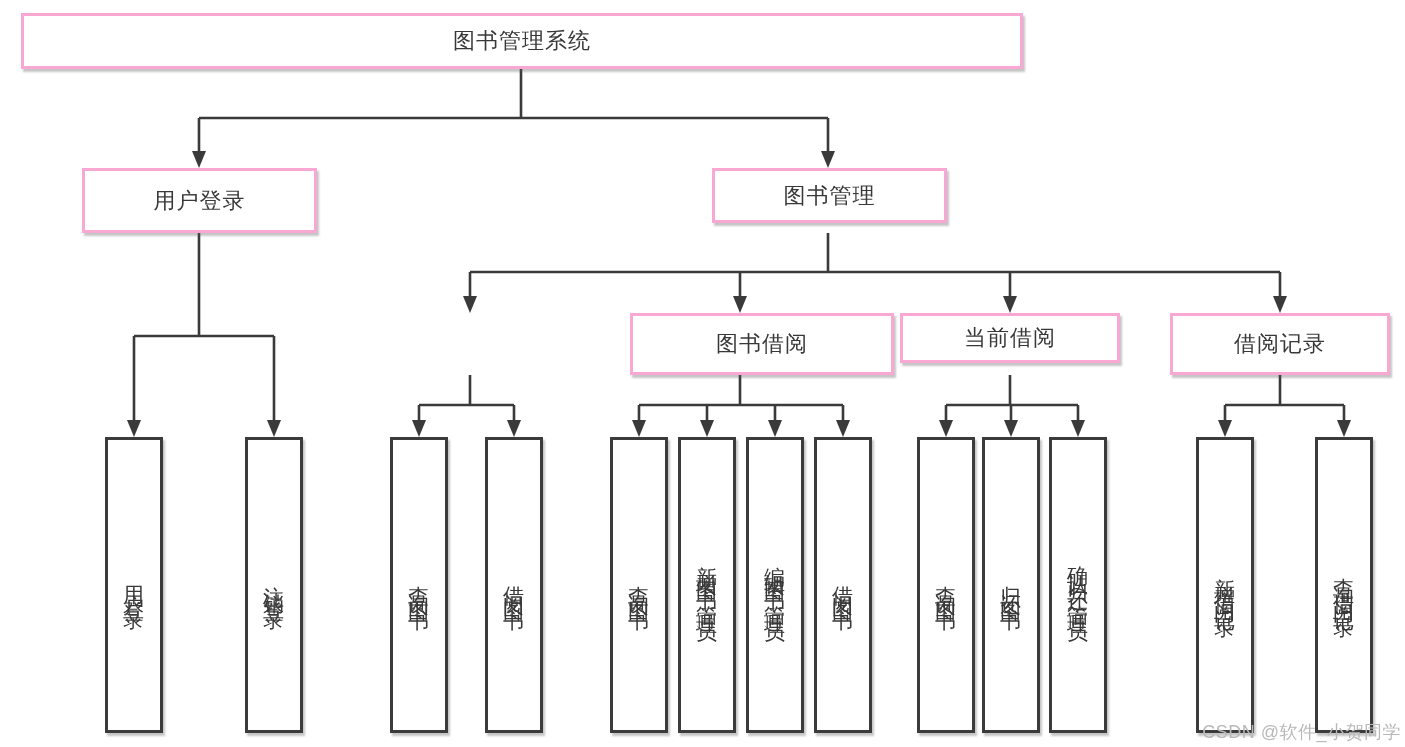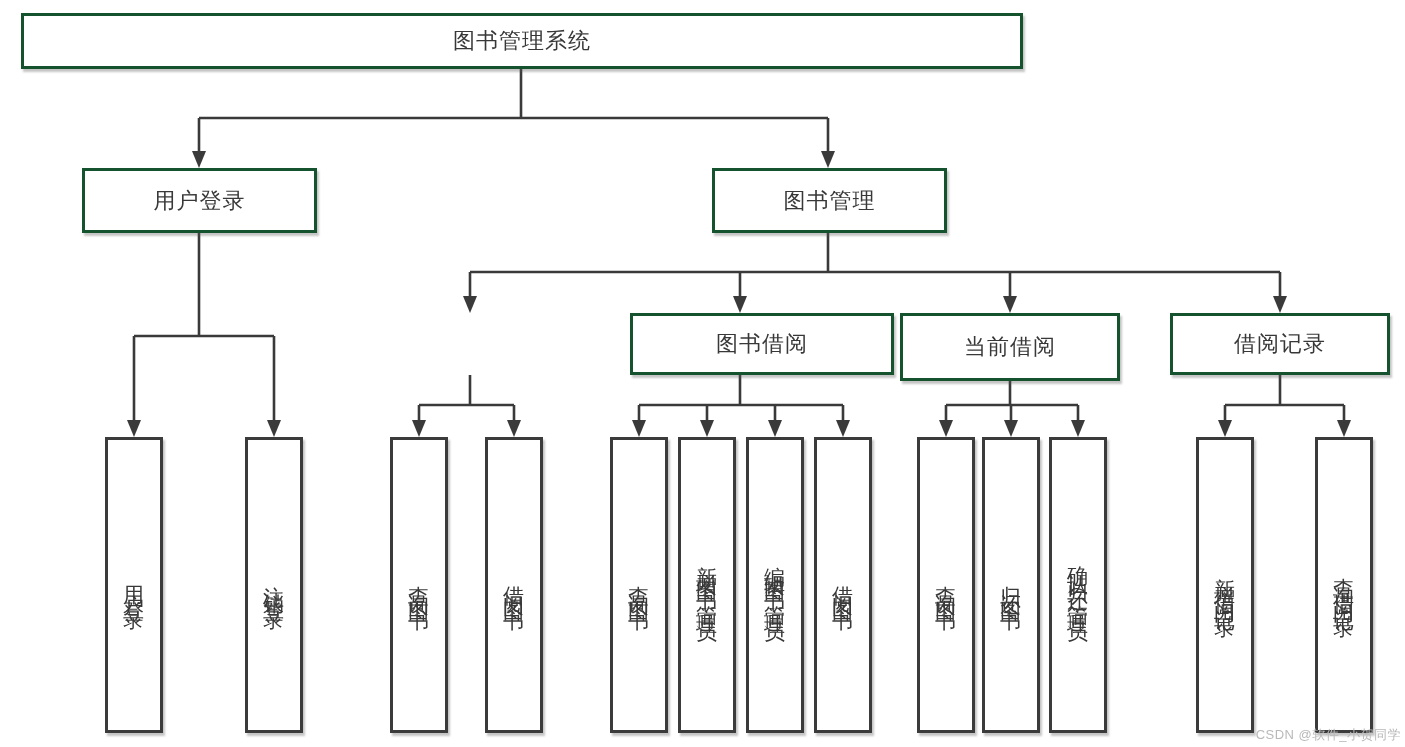--- a/index.html
+++ b/index.html
@@ -15,21 +15,21 @@
     position: absolute;
     left: 0; top: 0;
     width: 1405px; height: 747px;
     z-index: 1;
   }
   .node {
     position: absolute;
     z-index: 2;
     box-sizing: border-box;
     background: #ffffff;
-    border: 3px solid #14532d;
+    border: 3px solid #f9a8d4;
     box-shadow: 2px 3px 2px rgba(90,90,90,0.35);
     display: flex;
     align-items: center;
     justify-content: center;
     color: #383838;
     font-size: 22px;
     letter-spacing: 1px;
     white-space: nowrap;
   }
   .vnode {
@@ -50,21 +50,21 @@
     writing-mode: vertical-rl;
     letter-spacing: 8px;
     line-height: 1;
   }
   #watermark {
     position: absolute;
     z-index: 3;
     right: 4px;
     bottom: 3px;
     color: #b9b9b9;
-    font-size: 13px;
+    font-size: 18px;
     letter-spacing: 0.5px;
     white-space: nowrap;
   }
   .stroke { stroke: #3a3a3a; stroke-width: 2.6; fill: none; }
   .head { fill: #3a3a3a; stroke: none; }
 </style>
 </head>
 <body>
 
 <div id="stage">
@@ -112,28 +112,28 @@
     </g>
   </svg>
 
   <div class="node" style="left:21px; top:13px; width:1002px; height:56px;">
     <span>图书管理系统</span>
   </div>
 
   <div class="node" style="left:82px; top:168px; width:235px; height:65px;">
     <span>用户登录</span>
   </div>
-  <div class="node" style="left:712px; top:168px; width:235px; height:65px;">
+  <div class="node" style="left:712px; top:168px; width:235px; height:55px;">
     <span>图书管理</span>
   </div>
 
   <div class="node" style="left:630px; top:313px; width:264px; height:62px;">
     <span>图书借阅</span>
   </div>
-  <div class="node" style="left:900px; top:313px; width:220px; height:68px;">
+  <div class="node" style="left:900px; top:313px; width:220px; height:50px;">
     <span>当前借阅</span>
   </div>
   <div class="node" style="left:1170px; top:313px; width:220px; height:62px;">
     <span>借阅记录</span>
   </div>
 
   <div class="vnode" style="left:105px;">
     <span>用户登录</span>
   </div>
   <div class="vnode" style="left:245px;">

